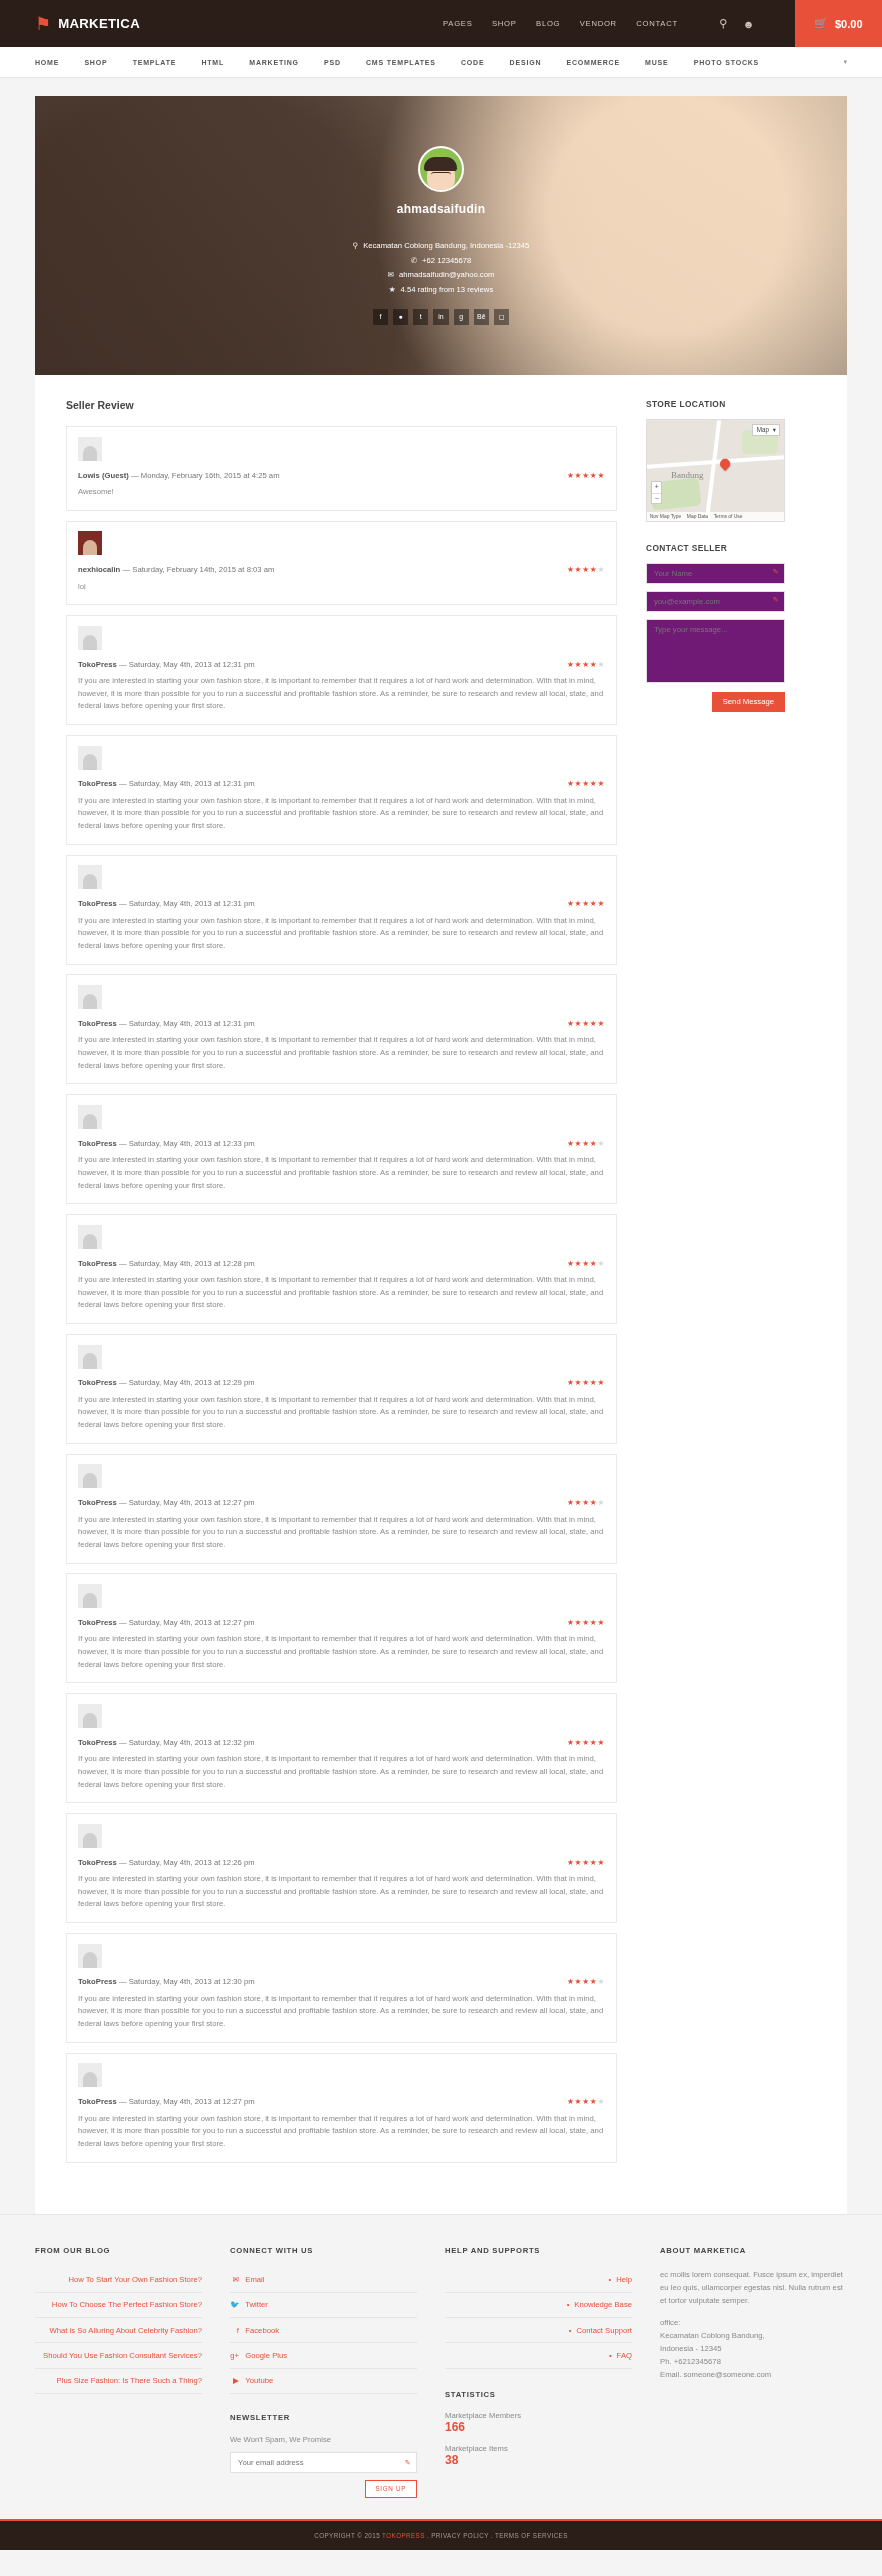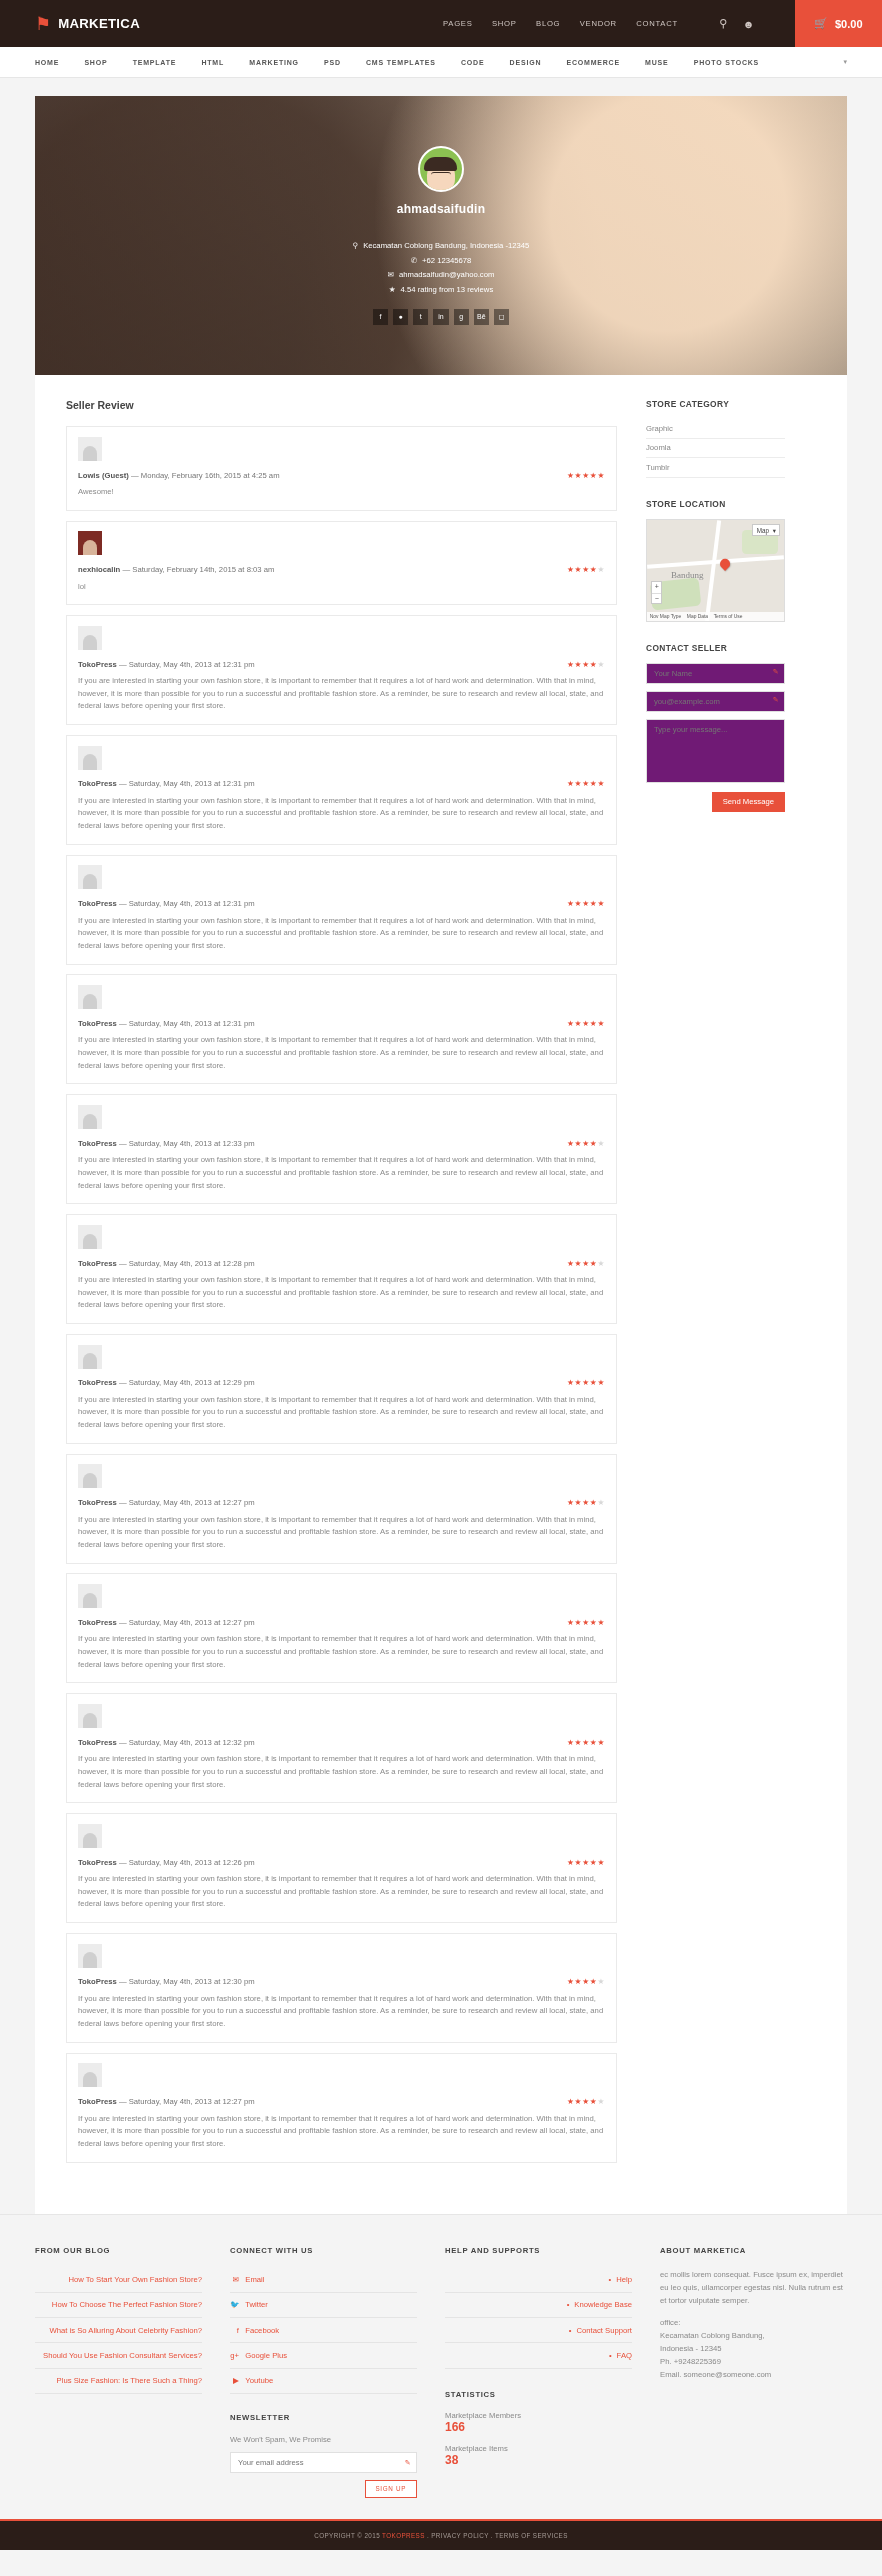--- a/index.html
+++ b/index.html
@@ -499,26 +499,20 @@
                 <div class="rv-stars">★★★★<span class="off">★</span></div>
               </div>
               <div class="rv-text">If you are interested in starting your own fashion store, it is important to remember that it requires a lot of hard work and determination. With that in mind, however, it is more than possible for you to run a successful and profitable fashion store. As a reminder, be sure to research and review all local, state, and federal laws before opening your first store.</div>
             </div>
           </div>
         </div>
     </div>
 
     <div class="right">
 
-      <div class="side-block">
-        <div class="side-title">STORE CATEGORY</div>
-        <div class="cat-item">Graphic</div>
-        <div class="cat-item">Joomla</div>
-        <div class="cat-item">Tumblr</div>
-      </div>
 
       <div class="side-block">
         <div class="side-title">STORE LOCATION</div>
         <div class="map">
           <div class="roads"></div>
           <div class="green"></div>
           <div class="green2"></div>
           <div class="city">Bandung</div>
           <div class="pin"></div>
           <div class="mapbtn">Map</div>
@@ -610,21 +604,21 @@
       <div class="stat-num">38</div>
     </div>
 
     <div class="fcol">
       <div class="ftitle">ABOUT MARKETICA</div>
       <div class="about-text">
         <p>ec mollis lorem consequat. Fusce ipsum ex, imperdiet eu leo quis, ullamcorper egestas nisl. Nulla rutrum est et tortor vulputate semper.</p>
         <p style="white-space:pre-line">office:
 Kecamatan Coblong Bandung,
 Indonesia - 12345
-Ph. +9248225369
+Ph. +6212345678
 Email. someone@someone.com</p>
       </div>
     </div>
   </div>
 
   <div class="copyright">
     <span>COPYRIGHT © 2015 </span><b>TOKOPRESS</b><span> . PRIVACY POLICY . TERMS OF SERVICES</span>
   </div>
 
 </div>

